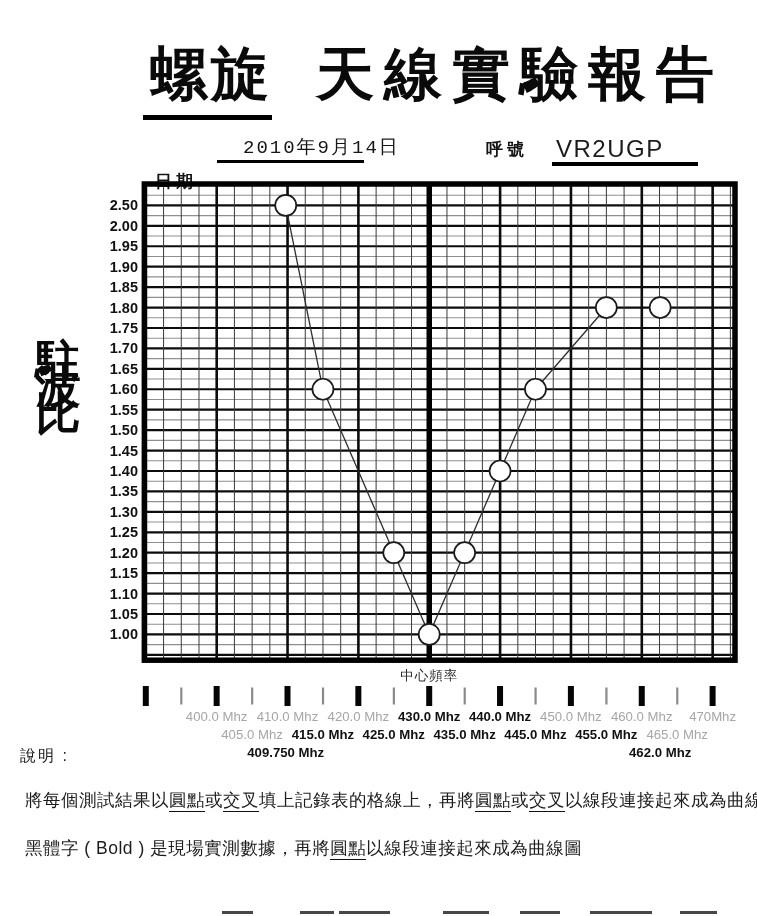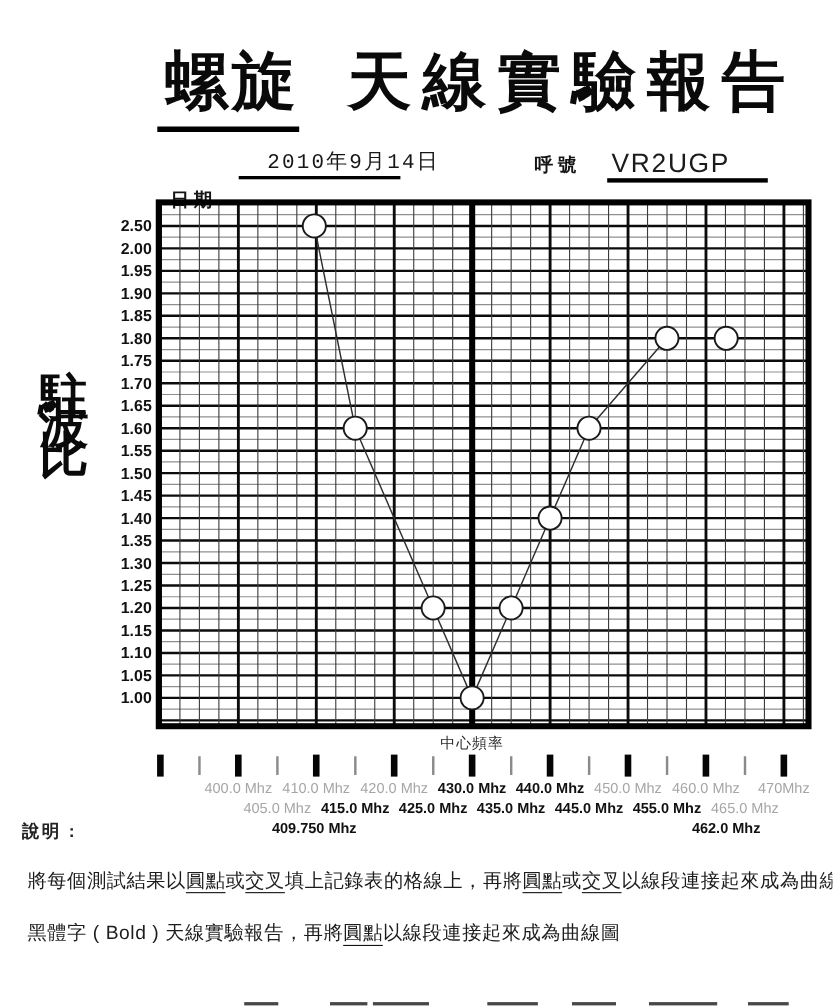--- a/index.html
+++ b/index.html
@@ -19,21 +19,21 @@
   .callsign-label{left:486px;top:138px;}
   .callsign-value{position:absolute;left:556px;top:135px;font-size:24px;letter-spacing:1.5px;color:#1b1b1b;}
   .callsign-underline{position:absolute;left:552px;top:162px;width:146px;height:3.5px;background:#000;}
   
   .y-title{position:absolute;left:28px;top:300px;height:220px;writing-mode:vertical-rl;
            font-family:"Liberation Serif",serif;font-size:45px;font-weight:700;
            letter-spacing:27px;color:#0a0a0a;}
   
   .chart-svg{position:absolute;left:0;top:0;width:757px;height:916px;}
   
-  .notes-label{position:absolute;left:20px;top:746px;font-size:16px;font-weight:700;
+  .notes-label{position:absolute;left:20px;top:746px;font-size:16px;font-weight:400;
                letter-spacing:2px;color:#222;}
   .note-line{position:absolute;left:25px;font-size:17.5px;color:#1c1c1c;white-space:nowrap;
              letter-spacing:0.5px;}
   .note-1{top:788px;}
   .note-2{top:836px;}
   .note-line .u{border-bottom:1.6px solid #111;padding-bottom:1px;}
   .dash{position:absolute;height:3px;background:#474747;top:911px;}
 </style>
 </head>
 <body>
@@ -205,21 +205,21 @@
       <circle cx="429.20000000000005" cy="634.43" r="10.5" fill="#ffffff" stroke="#1a1a1a" stroke-width="1.7"></circle>
       <circle cx="464.625" cy="552.71" r="10.5" fill="#ffffff" stroke="#1a1a1a" stroke-width="1.7"></circle>
       <circle cx="500.04999999999995" cy="470.99" r="10.5" fill="#ffffff" stroke="#1a1a1a" stroke-width="1.7"></circle>
       <circle cx="535.475" cy="389.27" r="10.5" fill="#ffffff" stroke="#1a1a1a" stroke-width="1.7"></circle>
       <circle cx="606.325" cy="307.55" r="10.5" fill="#ffffff" stroke="#1a1a1a" stroke-width="1.7"></circle>
       <circle cx="660.1710000000002" cy="307.55" r="10.5" fill="#ffffff" stroke="#1a1a1a" stroke-width="1.7"></circle>
     </svg>
 
   <div class="notes-label">說明 :</div>
   <div class="note-line note-1" id="note1"><span>將每個測試結果以</span><span class="u">圓點</span><span>或</span><span class="u">交叉</span><span>填上記錄表的格線上，再將</span><span class="u">圓點</span><span>或</span><span class="u">交叉</span><span>以線段連接起來成為曲線圖</span></div>
-  <div class="note-line note-2" id="note2"><span>黑體字 ( Bold ) 天線實驗報告，再將</span><span class="u">圓點</span><span>以線段連接起來成為曲線圖</span></div>
+  <div class="note-line note-2" id="note2"><span>黑體字 ( Bold ) 是現場實測數據，再將</span><span class="u">圓點</span><span>以線段連接起來成為曲線圖</span></div>
 
   <div id="dashes">
       <div class="dash" style="left: 222px; width: 31px;"></div>
       <div class="dash" style="left: 300px; width: 34px;"></div>
       <div class="dash" style="left: 339px; width: 51px;"></div>
       <div class="dash" style="left: 443px; width: 46px;"></div>
       <div class="dash" style="left: 520px; width: 40px;"></div>
       <div class="dash" style="left: 590px; width: 62px;"></div>
       <div class="dash" style="left: 680px; width: 37px;"></div>
     </div>

